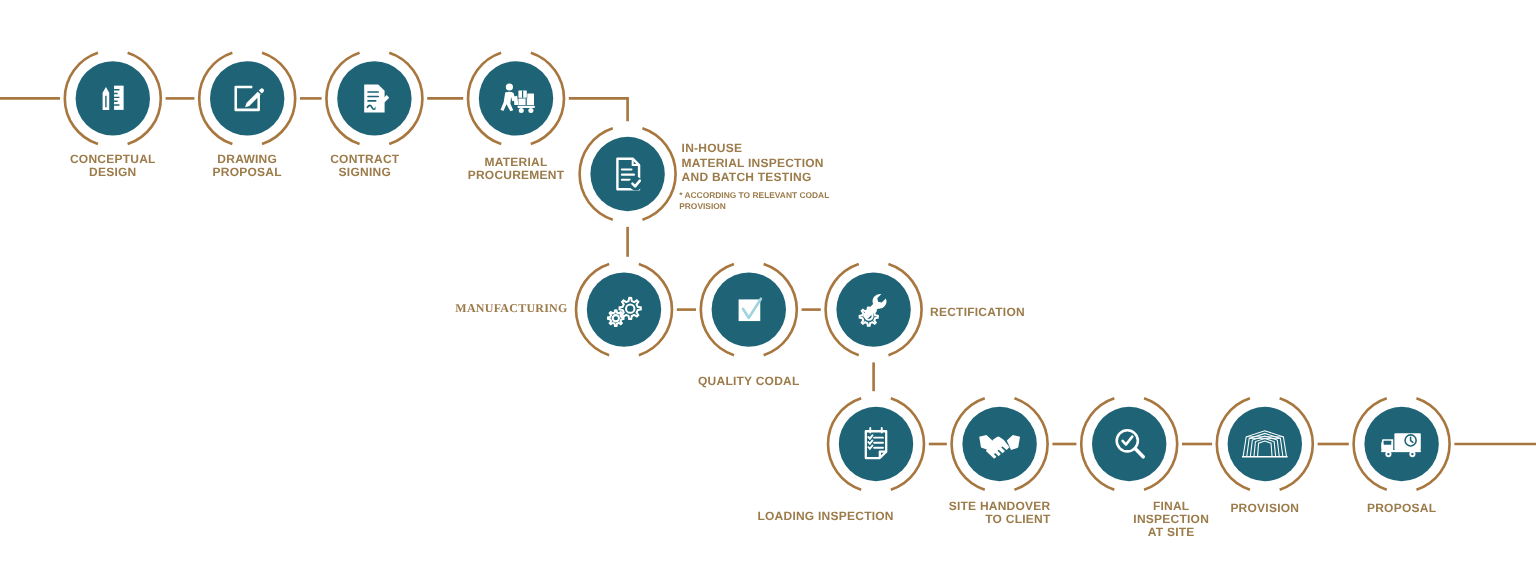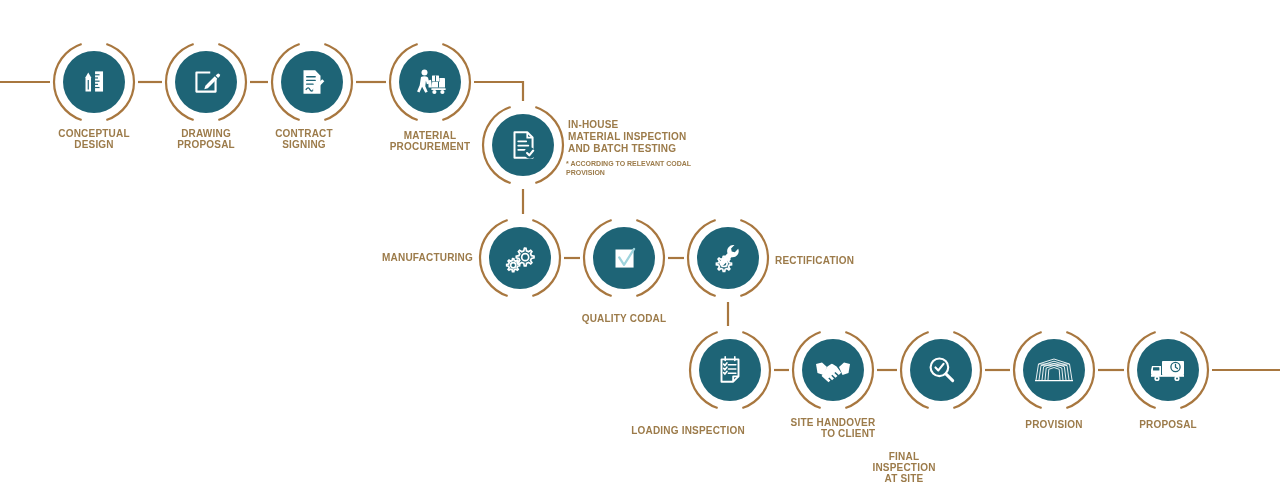--- a/index.html
+++ b/index.html
@@ -28,21 +28,21 @@
     font-weight:bold;
     font-size:10px;
     line-height:11px;
     letter-spacing:0.2px;
     white-space:pre-line;
     font-family:"Liberation Sans", sans-serif;
     font-stretch:condensed;
   }
   .label.center{text-align:center;transform:translateX(-50%);}
   .label.right{text-align:left;}
-  .label.left{text-align:right;transform:translateX(-100%);}
+  .label.left{text-align:right;transform:translateX(-100%);font-family:Liberation Serif, serif;}
 
   .label.big{font-size:10px;line-height:12px;}
   .note{
     position:absolute;color:#9c7b4a;font-weight:bold;
     font-size:7px;line-height:9px;white-space:pre-line;
     font-family:"Liberation Sans", sans-serif;font-stretch:condensed;
   }
 </style>
 </head>
 <body>
@@ -324,21 +324,21 @@
       <div class="glyph">
         <svg width="34" height="34" viewBox="0 0 32 32">
     <g fill="none" stroke="#ffffff" stroke-width="2">
       <circle cx="14.5" cy="13.5" r="8.3"></circle>
       <line x1="20.6" y1="19.6" x2="27" y2="26" stroke-width="2.8" stroke-linecap="round"></line>
       <path d="M10.8 13.6 L13.5 16.4 L18.4 10.2" stroke-linecap="round" stroke-linejoin="round"></path>
     </g>
         </svg>
       </div>
     </div>
-    <div class="label center" style="left: 904px; top: 417px; margin-top: 34px;">FINAL
+    <div class="label center" style="left: 976px; top: 417px;">FINAL
 INSPECTION
 AT SITE</div>
     <div class="node" style="left: 1010px; top: 326px;">
       <div class="ringwrap"><svg width="88" height="88" viewBox="0 0 88 88">
     <g fill="none" stroke="#a8773f" stroke-width="2.2" stroke-linecap="butt">
       <path d="M 56.36 5.96 A 40 40 0 0 1 56.36 82.04"></path>
       <path d="M 31.64 82.04 A 40 40 0 0 1 31.64 5.96"></path>
     </g>
         </svg></div>
       <div class="disc"></div>

